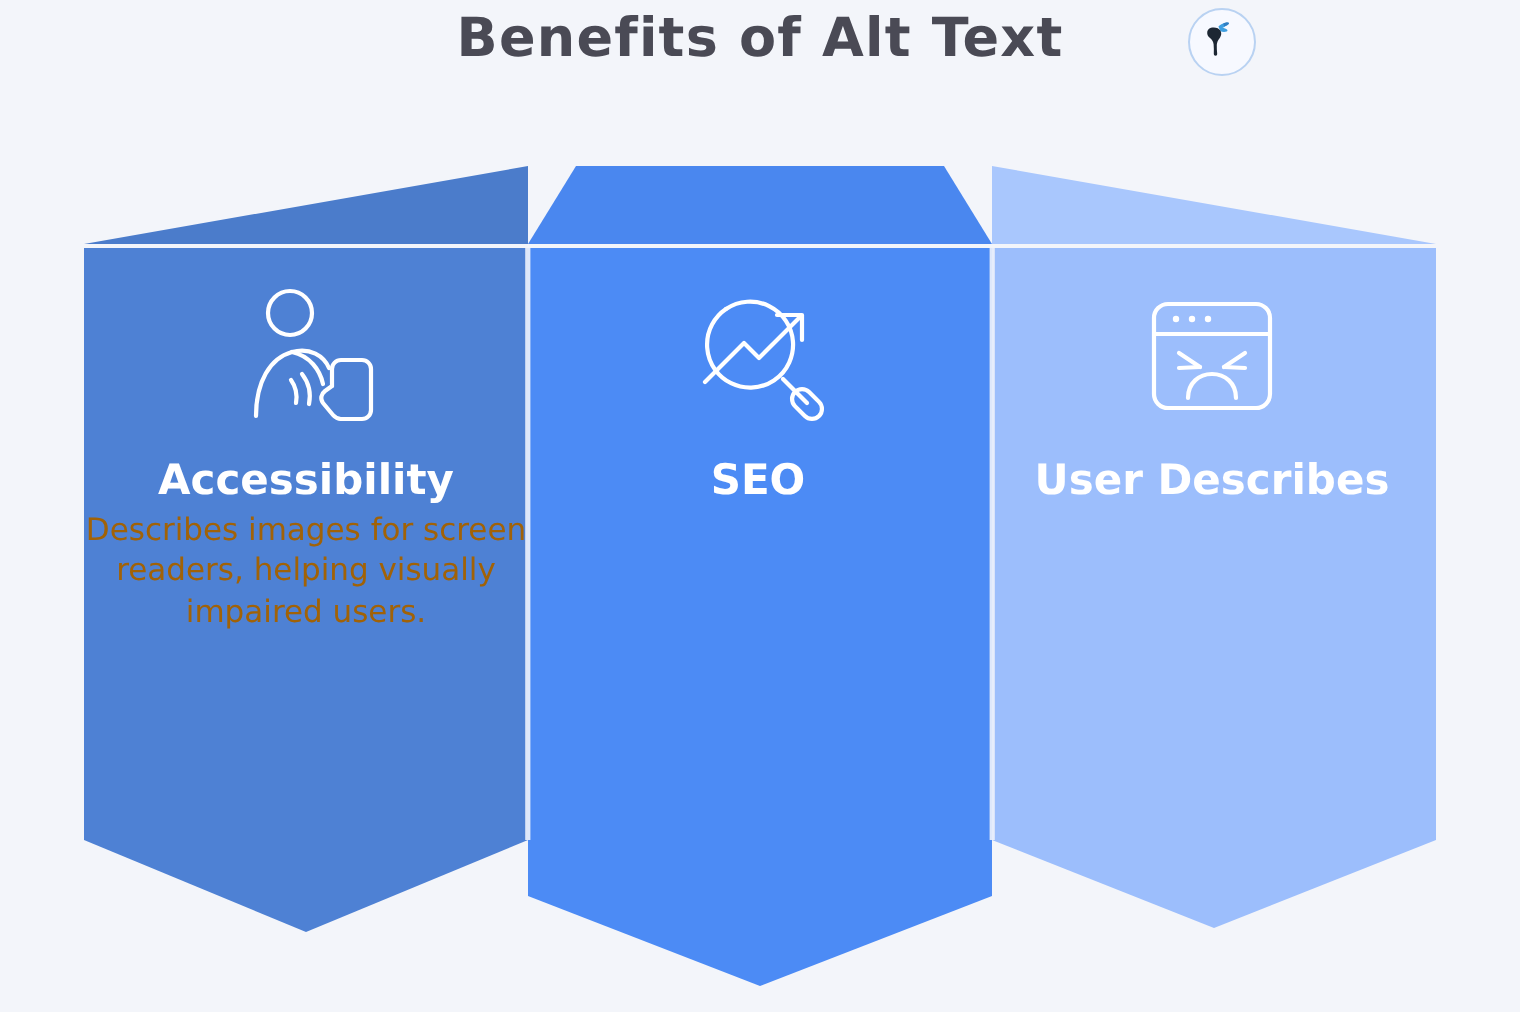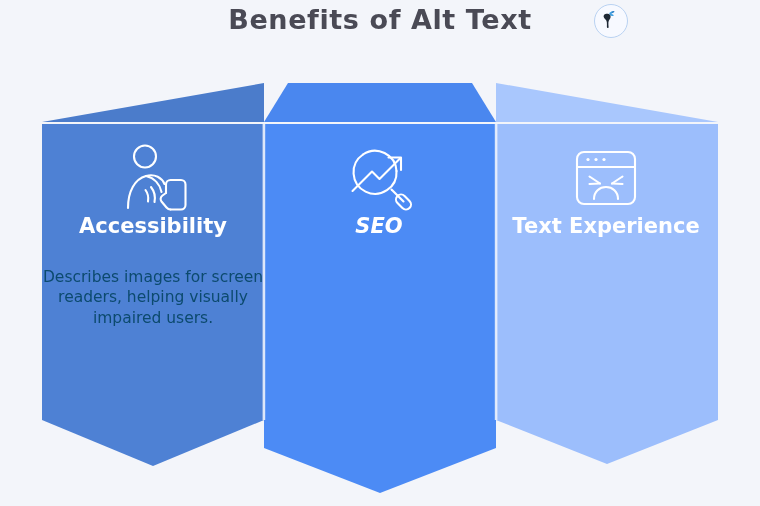--- a/index.html
+++ b/index.html
@@ -61,31 +61,32 @@
   .col-icon {
     width: 100%;
     display: flex;
     justify-content: center;
   }
   .col-title {
     font-family: "DejaVu Sans", sans-serif;
     font-weight: bold;
     font-size: 21px;
     line-height: 1.32;
+    margin-top: 14px;
     color: #ffffff;
   }
   .col-desc {
     font-family: "DejaVu Sans", sans-serif;
     font-size: 15.5px;
     line-height: 1.33;
-    margin-top: 26px;
-    color: #0c4a6e;
+    margin-top: 0;
+    color: #a16207;
   }
   #col-accessibility { left: 42px;  top: 143px; width: 222px; }
-  #col-seo          { left: 268px; top: 143px; width: 222px; font-style: italic; }
+  #col-seo          { left: 268px; top: 143px; width: 222px; }
   #col-ux           { left: 494px; top: 143px; width: 224px; }
   #col-ux .col-title { font-size: 21px; }
 </style>
 </head>
 <body>
 
 <div id="infographic">
 
   <div id="page-title">Benefits of Alt Text</div>
 
@@ -150,16 +151,16 @@
         <circle cx="20" cy="16.5" r="1.6" fill="#ffffff" stroke="none"></circle>
         <circle cx="28" cy="16.5" r="1.6" fill="#ffffff" stroke="none"></circle>
         <circle cx="36" cy="16.5" r="1.6" fill="#ffffff" stroke="none"></circle>
         <path d="M21.5 33.5 L32 40.5"></path>
         <path d="M21.5 41 L32 40.5"></path>
         <path d="M54.5 33.5 L44 40.5"></path>
         <path d="M54.5 41 L44 40.5"></path>
         <path d="M26 56 C26 48.5 31.5 44 38 44 C44.5 44 50 48.5 50 56"></path>
       </svg>
     </div>
-    <div class="col-title">Text Experience</div>
+    <div class="col-title">User Describes</div>
   </div>
 
 </div>
 
 </body></html>

